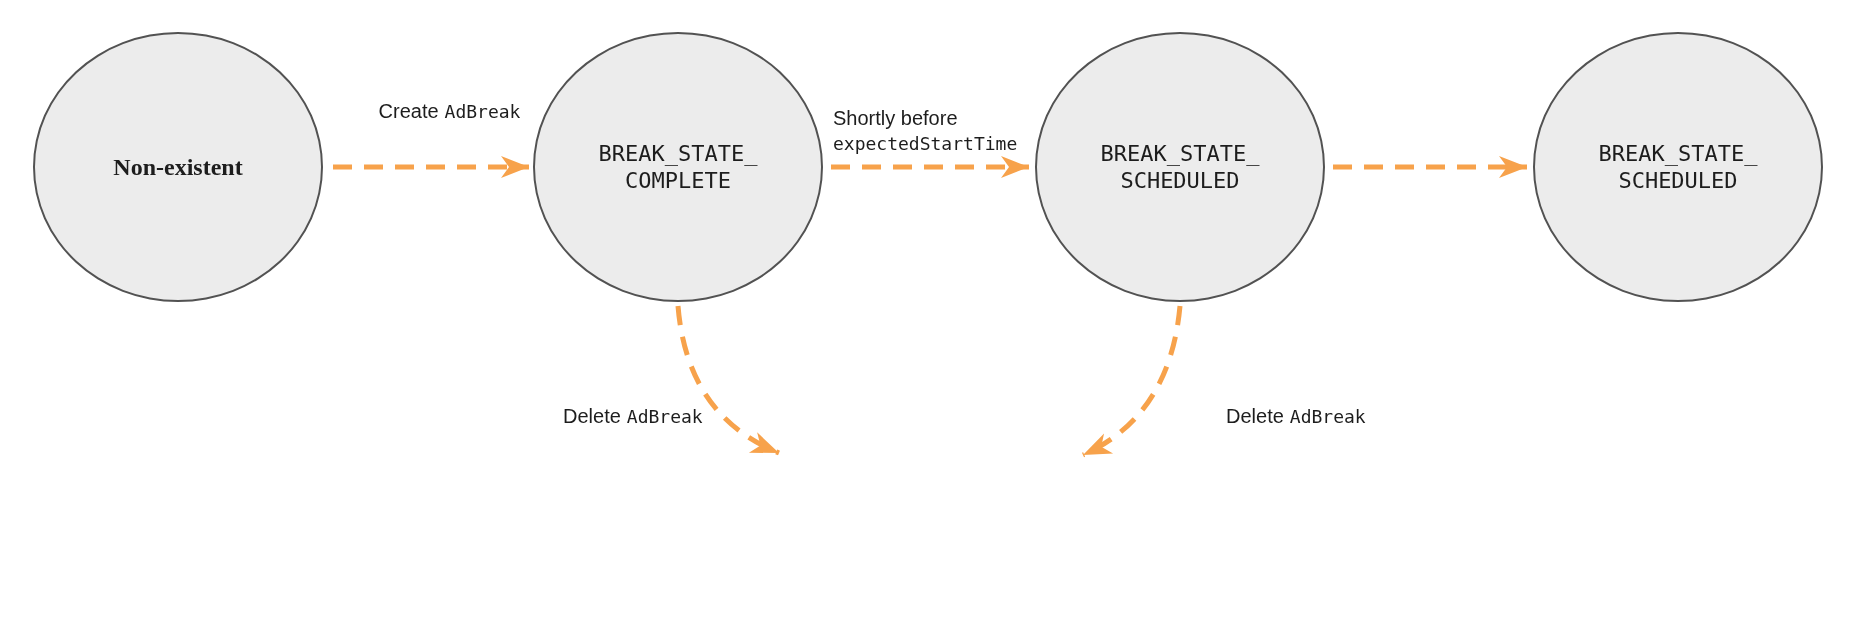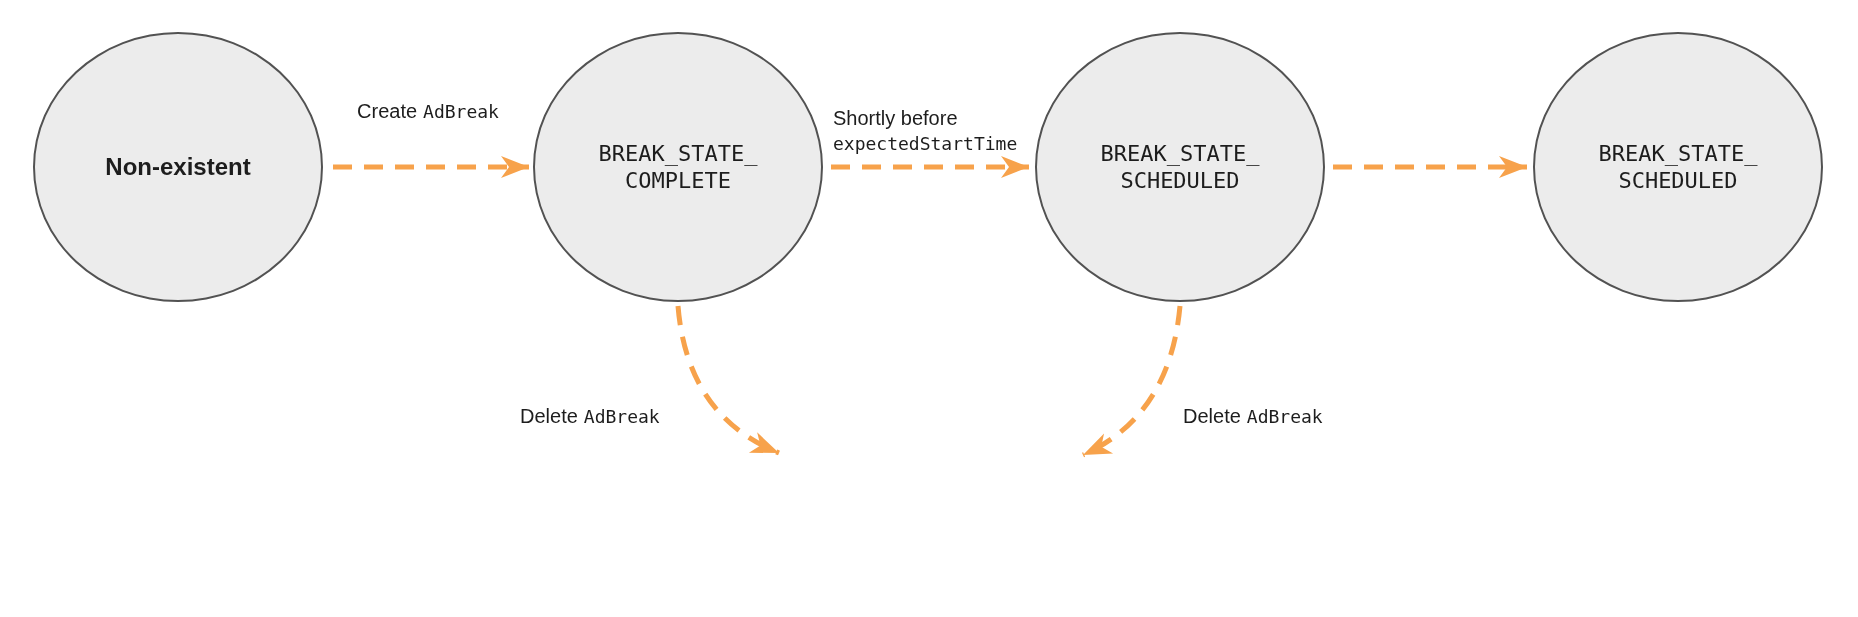--- a/index.html
+++ b/index.html
@@ -29,21 +29,21 @@
     background: #ececec;
     border: 2px solid #525252;
     border-radius: 50%;
     display: flex;
     flex-direction: column;
     align-items: center;
     justify-content: center;
     text-align: center;
   }
   .node-label-sans {
-    font-family: Liberation Sans, sans-serif;
+    font-family: Liberation Serif, serif;
     font-weight: 700;
     font-size: 24px;
     line-height: 28px;
     color: #1d1d1d;
   }
   .node-label-mono {
     font-family: "DejaVu Sans Mono", monospace;
     font-weight: 400;
     font-size: 22px;
     line-height: 27px;
@@ -59,20 +59,21 @@
     white-space: nowrap;
   }
   .tlabel.center {
     text-align: center;
   }
   .plain {
     font-family: "Liberation Sans", sans-serif;
   }
   span.plain {
     margin-right: 6px;
+    margin-left: 43px;
   }
   .code {
     font-family: "DejaVu Sans Mono", monospace;
     font-size: 18px;
   }
 </style>
 </head>
 <body>
 
 <div class="diagram">

